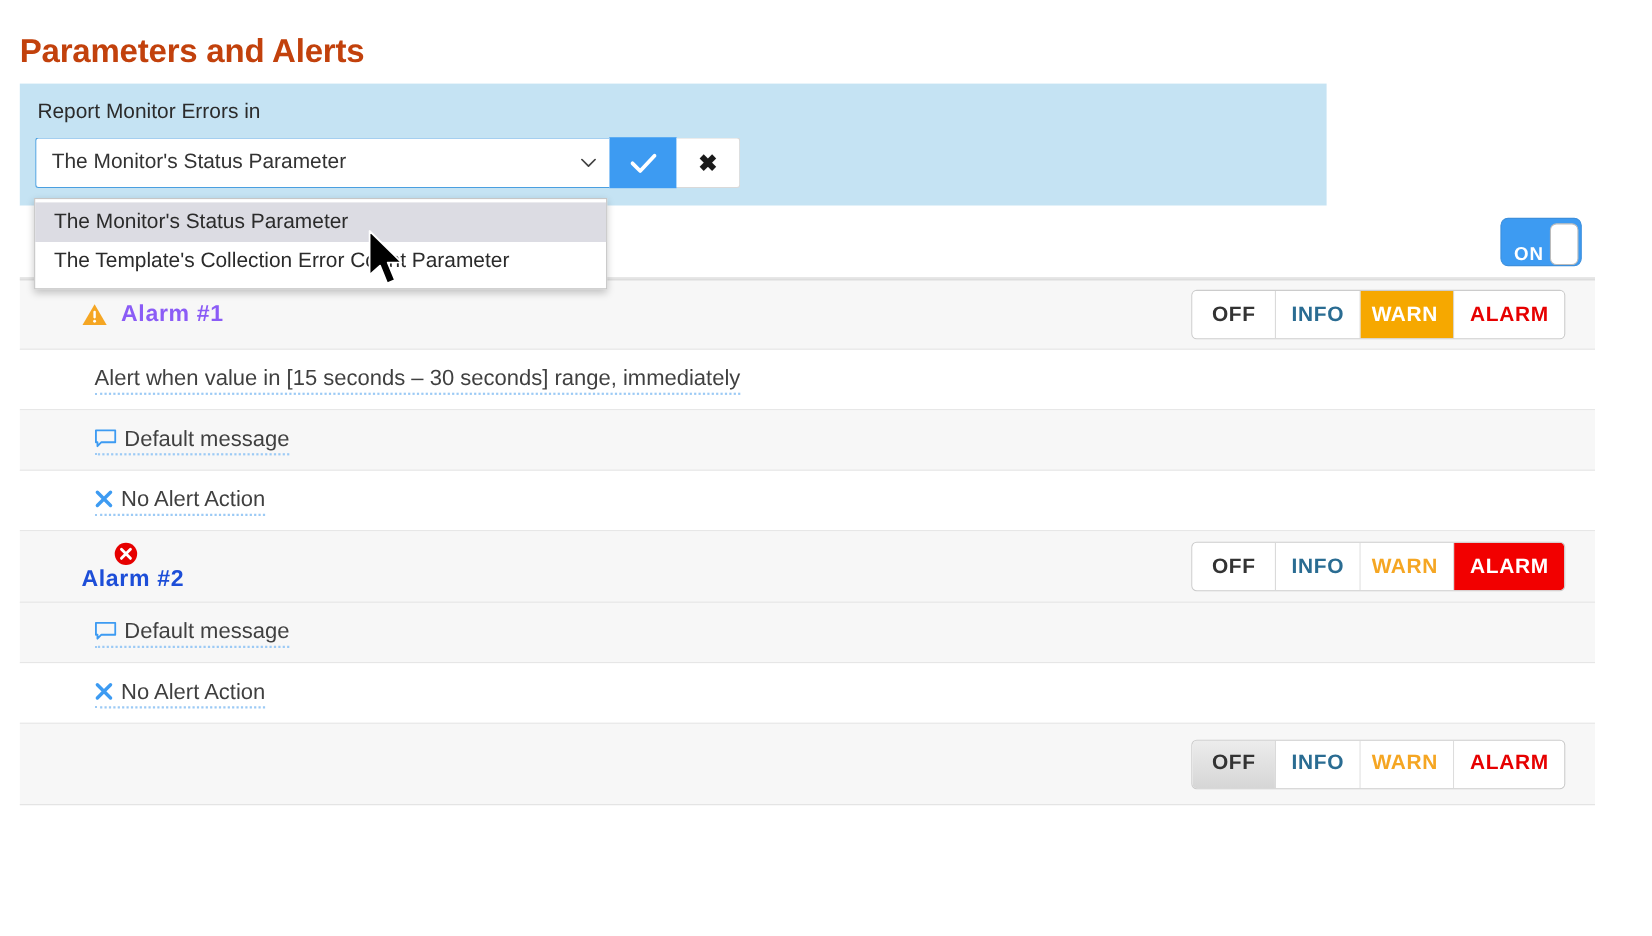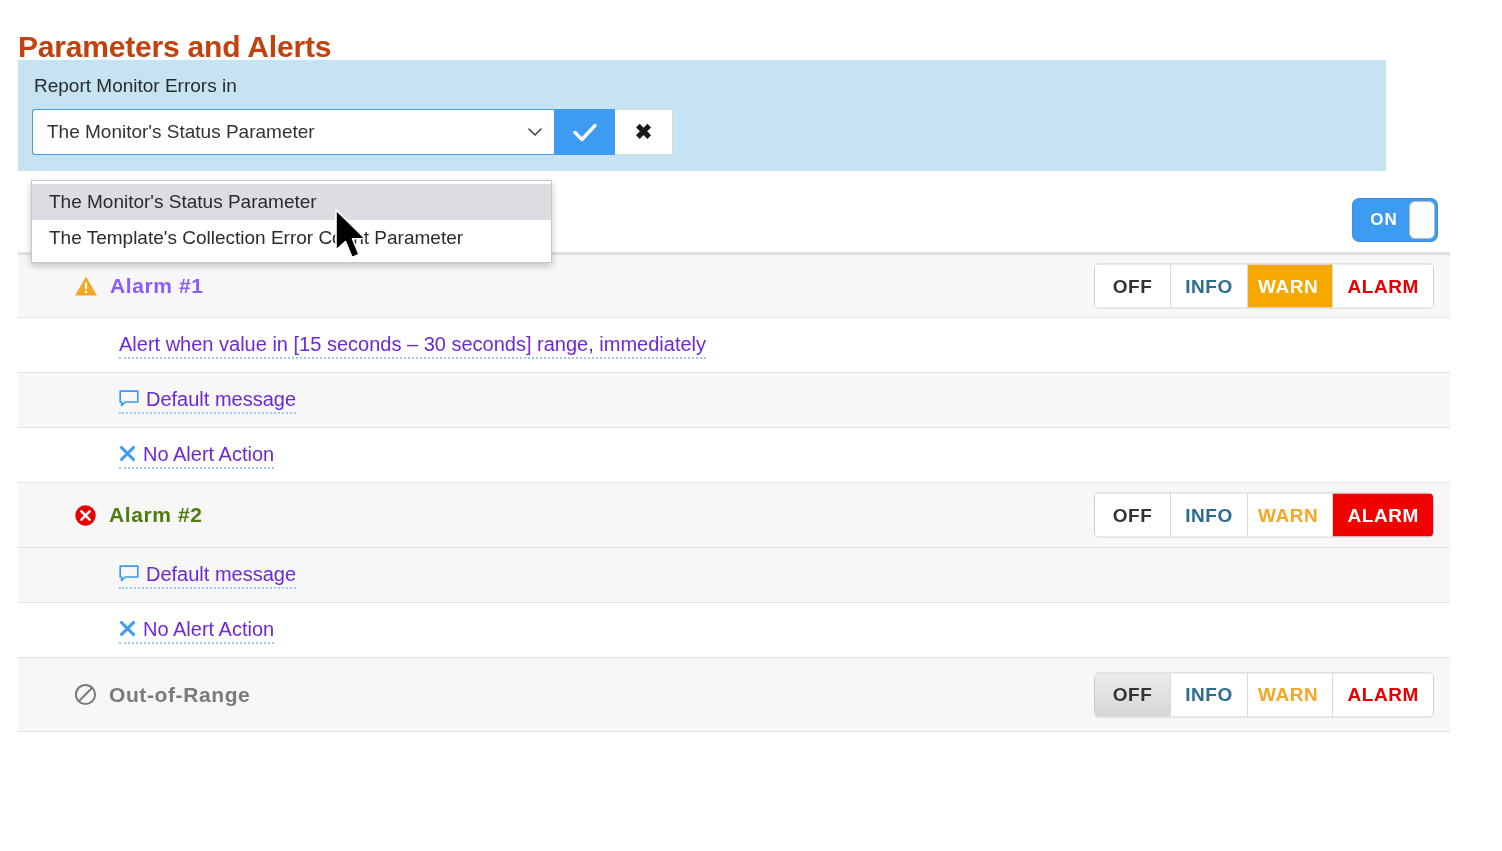--- a/index.html
+++ b/index.html
@@ -27,22 +27,22 @@
     font-weight: bold;
     color: #c2410c;
     letter-spacing: -0.2px;
     line-height: 38px;
   }
 
   
   .settings-banner {
     position: absolute;
     left: 18px;
-    top: 60px;
-    width: 1368px;
+    top: 76px;
+    width: 1188px;
     height: 111px;
     background: #c5e3f3;
     box-sizing: border-box;
   }
   .banner-label {
     position: absolute;
     left: 16px;
     top: 14px;
     font-size: 19px;
     color: #2b2b2b;
@@ -167,50 +167,50 @@
   .row-title {
     display: flex;
     align-items: center;
     padding-left: 56px;
     font-size: 21px;
     font-weight: bold;
     letter-spacing: 0.6px;
   }
   .row-title .icon { margin-right: 12px; display: inline-flex; }
   .t-warn  { color: #8b5cf6; }
-  .t-alarm { color: #4d7c0f; }
+  .t-alarm { color: #1d4ed8; flex-direction: column; }
   .t-off   { color: #7a7a7a; }
 
   
   .sub-link {
     display: inline-flex;
-    margin-left: 101px;
+    margin-left: 68px;
     font-size: 20px;
-    color: #6d28d9;
+    color: #404040;
     border-bottom: 2px dotted #9ccaf5;
     padding-bottom: 1px;
     cursor: pointer;
     line-height: 24px;
   }
   .sub-link .icon { margin-right: 7px; display: inline-flex; align-items: center; }
 
   
   .toggle {
     position: absolute;
     right: 12px;
     top: 50%;
     transform: translateY(-50%);
-    width: 86px;
+    width: 74px;
     height: 44px;
     border-radius: 7px;
     background: #3d9bf2;
     border: 1px solid #3d8fdc;
     box-sizing: border-box;
     display: flex;
-    align-items: center;
+    align-items: flex-end;
     cursor: pointer;
   }
   .toggle-label {
     flex: 1;
     text-align: center;
     color: #ffffff;
     font-size: 17px;
     font-weight: bold;
     letter-spacing: 1px;
     padding-left: 6px;
@@ -221,21 +221,21 @@
     margin-right: 2px;
     border-radius: 6px;
     background: #ffffff;
     border: 1px solid #bbbbbb;
     box-sizing: border-box;
   }
 
   
   .severity {
     position: absolute;
-    right: 16px;
+    right: 27px;
     top: 50%;
     transform: translateY(-50%);
     display: flex;
     height: 45px;
     border: 1px solid #cccccc;
     border-radius: 5px;
     background: #ffffff;
     overflow: hidden;
     box-sizing: border-box;
   }
@@ -407,29 +407,20 @@
       <span class="icon">
         <svg width="17" height="17" viewBox="0 0 17 17" aria-hidden="true">
           <path d="M2.5 2.5 L14.5 14.5 M14.5 2.5 L2.5 14.5" stroke="#3d9bf2" stroke-width="3.1" stroke-linecap="round"></path>
         </svg>
       </span>
       <span>No Alert Action</span>
     </span>
   </div>
 
   <div class="row row-header shade" style="height:74px;">
-    <div class="row-title t-off">
-      <span class="icon">
-        <svg width="23" height="23" viewBox="0 0 23 23" aria-hidden="true">
-          <circle cx="11.5" cy="11.5" r="9.6" fill="none" stroke="#7a7a7a" stroke-width="2"></circle>
-          <path d="M5 18 L18 5" stroke="#7a7a7a" stroke-width="2" stroke-linecap="round"></path>
-        </svg>
-      </span>
-      <span>Out-of-Range</span>
-    </div>
     <div class="severity">
       <div class="sev-btn sev-off active">OFF</div>
       <div class="sev-btn sev-info">INFO</div>
       <div class="sev-btn sev-warn">WARN</div>
       <div class="sev-btn sev-alarm">ALARM</div>
     </div>
   </div>
 
 </div>
 

